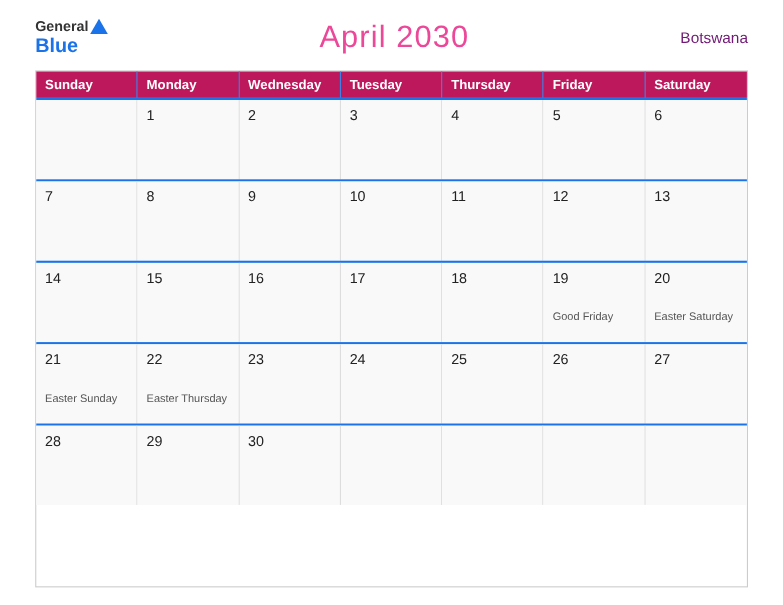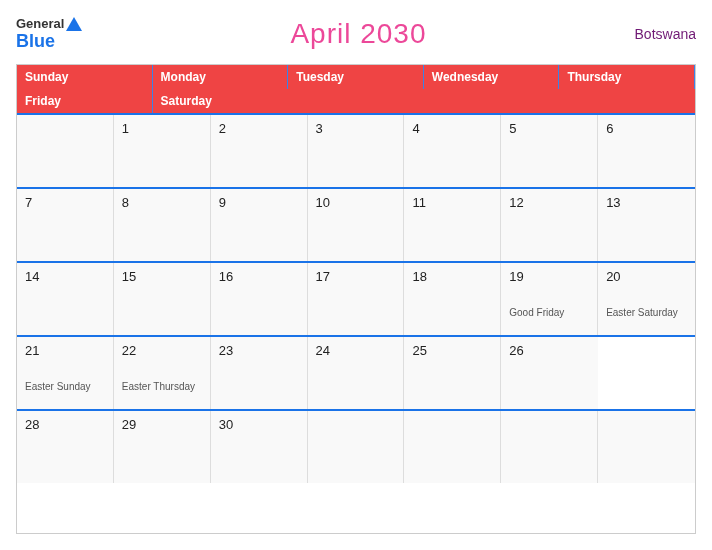--- a/index.html
+++ b/index.html
@@ -6,21 +6,21 @@
     body {
       width: 712px;
       height: 550px;
       font-family: Arial, sans-serif;
       background: #fff;
       overflow: hidden;
     }
     .page {
       width: 712px;
       height: 550px;
-      padding: 16px 16px;
+      padding: 16px 32px;
       display: flex;
       flex-direction: column;
     }
     .header {
       display: flex;
       align-items: center;
       justify-content: space-between;
       margin-bottom: 12px;
     }
     .logo {
@@ -56,22 +56,22 @@
       font-size: 14px;
       color: #701a75;
       font-weight: normal;
     }
     .calendar {
       border: 1px solid #ccc;
       flex: 1;
     }
     .cal-header-row {
       display: grid;
-      grid-template-columns: repeat(5, 1fr);
-      background: #ef4444;
+      grid-template-columns: repeat(7, 1fr);
+      background: #be185d;
     }
     .cal-header-cell {
       color: #fff;
       font-size: 12px;
       font-weight: bold;
       text-align: left;
       padding: 5px 8px;
       border-right: 1px solid #3a83e8;
     }
     .cal-header-cell:last-child {
@@ -130,22 +130,22 @@
       </div>
     </div>
     <h1 class="title">April 2030</h1>
     <span class="country">Botswana</span>
   </div>
 
   <div class="calendar">
     <div class="cal-header-row">
     <div class="cal-header-cell">Sunday</div>
         <div class="cal-header-cell">Monday</div>
+        <div class="cal-header-cell">Wednesday</div>
         <div class="cal-header-cell">Tuesday</div>
-        <div class="cal-header-cell">Wednesday</div>
         <div class="cal-header-cell">Thursday</div>
         <div class="cal-header-cell">Friday</div>
         <div class="cal-header-cell">Saturday</div>
       </div>
     <div class="cal-body">
     <div class="cal-week">
           <div class="cal-cell empty"></div>
           <div class="cal-cell">
             <span class="day-number">1</span>
           </div>
@@ -227,20 +227,23 @@
           </div>
           <div class="cal-cell">
             <span class="day-number">24</span>
           </div>
           <div class="cal-cell">
             <span class="day-number">25</span>
           </div>
           <div class="cal-cell">
             <span class="day-number">26</span>
           </div>
+          <div class="cal-cell">
+            <span class="day-number">27</span>
+          </div>
         </div>
         <div class="cal-week">
           <div class="cal-cell">
             <span class="day-number">28</span>
           </div>
           <div class="cal-cell">
             <span class="day-number">29</span>
           </div>
           <div class="cal-cell">
             <span class="day-number">30</span>

